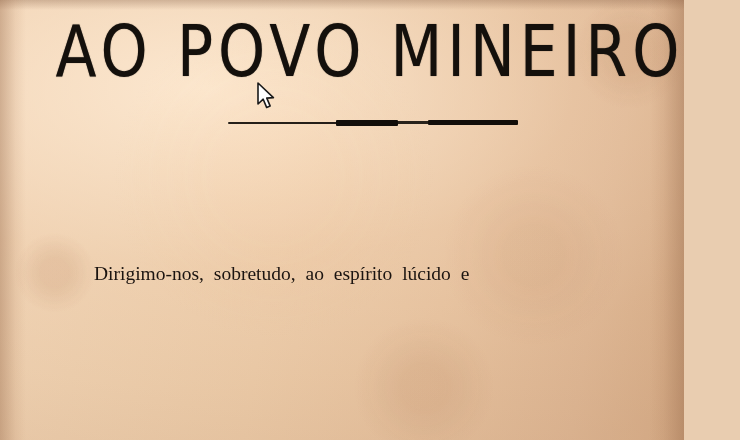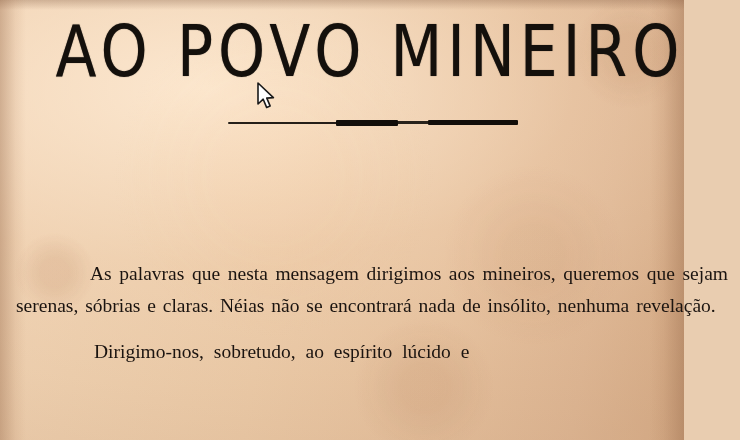--- a/index.html
+++ b/index.html
@@ -142,21 +142,20 @@
   <div id="headline">AO POVO MINEIRO</div>
 
   <div id="rule-wrap">
     <div id="rule-a" class="rule-seg"></div>
     <div id="rule-b" class="rule-seg"></div>
     <div id="rule-c" class="rule-seg"></div>
     <div id="rule-d" class="rule-seg"></div>
   </div>
 
   <div id="body-text">
-    <p class="para para-1">As palavras que nesta mensagem dirigimos aos mineiros, queremos que sejam serenas, sóbrias e claras. Néias não se encontrará nada de insólito, nenhuma revelação.</p>
     <p class="para para-2">Dirigimo-nos, sobretudo, ao espírito lúcido e</p>
   </div>
 
   <svg id="cursor" viewBox="0 0 20 28" style="left: 256px; top: 82px;">
     <path d="M2 1 L2 22 L7.2 17.2 L10.6 25.4 L14.1 23.9 L10.8 16.1 L17.4 15.6 Z" fill="#ffffff" stroke="#1a1a1a" stroke-width="1.6" stroke-linejoin="round"></path>
   </svg>
 
 </div>
 
 </body></html>

